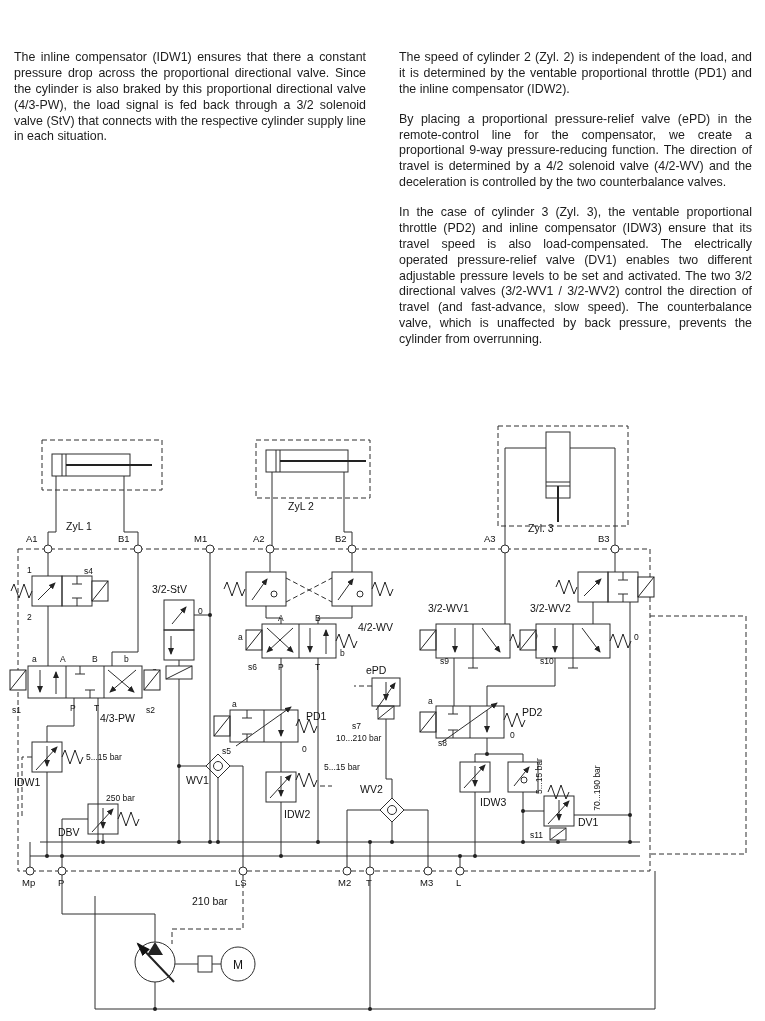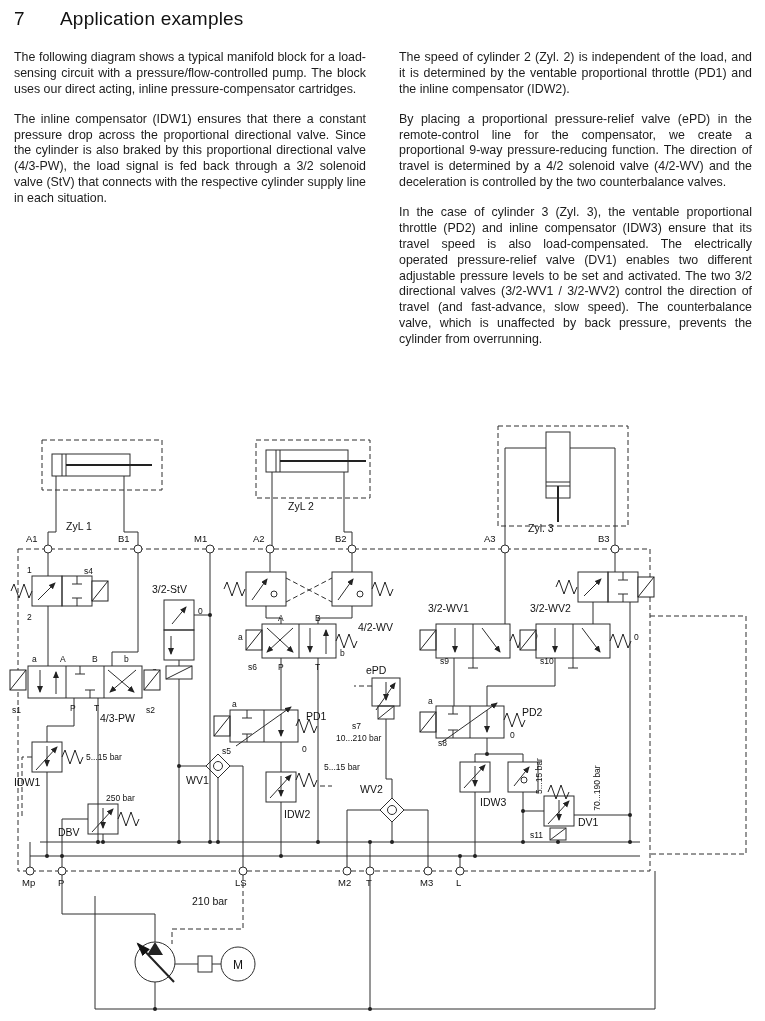--- a/index.html
+++ b/index.html
@@ -21,26 +21,22 @@
   text{font-family:"Liberation Sans",sans-serif;fill:#111;}
   .t10{font-size:10.5px;}
   .t9{font-size:9.5px;}
   .t8{font-size:8.5px;}
 </style>
 </head>
 <body>
 
 <div class="page">
 
-  <div class="heading">
-    <span class="num">7</span><span>Application examples</span>
-  </div>
 
   <div class="col col-left">
-    <p>The following diagram shows a typical manifold block for a load-sensing circuit with a pressure/flow-controlled pump. The block uses our direct acting, inline pressure-compensator cartridges.</p>
     <p>The inline compensator (IDW1) ensures that there a constant pressure drop across the proportional directional valve. Since the cylinder is also braked by this proportional directional valve (4/3-PW), the load signal is fed back through a 3/2 solenoid valve (StV) that connects with the respective cylinder supply line in each situation.</p>
   </div>
 
   <div class="col col-right">
     <p>The speed of cylinder 2 (Zyl. 2) is independent of the load, and it is determined by the ventable proportional throttle (PD1) and the inline compensator (IDW2).</p>
     <p>By placing a proportional pressure-relief valve (ePD) in the remote-control line for the compensator, we create a proportional 9-way pressure-reducing function. The direction of travel is determined by a 4/2 solenoid valve (4/2-WV) and the deceleration is controlled by the two counterbalance valves.</p>
     <p>In the case of cylinder 3 (Zyl. 3), the ventable proportional throttle (PD2) and inline compensator (IDW3) ensure that its travel speed is also load-compensated. The electrically operated pressure-relief valve (DV1) enables two different adjustable pressure levels to be set and activated. The two 3/2 directional valves (3/2-WV1 / 3/2-WV2) control the direction of travel (and fast-advance, slow speed). The counterbalance valve, which is unaffected by back pressure, prevents the cylinder from overrunning.</p>
   </div>
 
   <div class="diagram">

